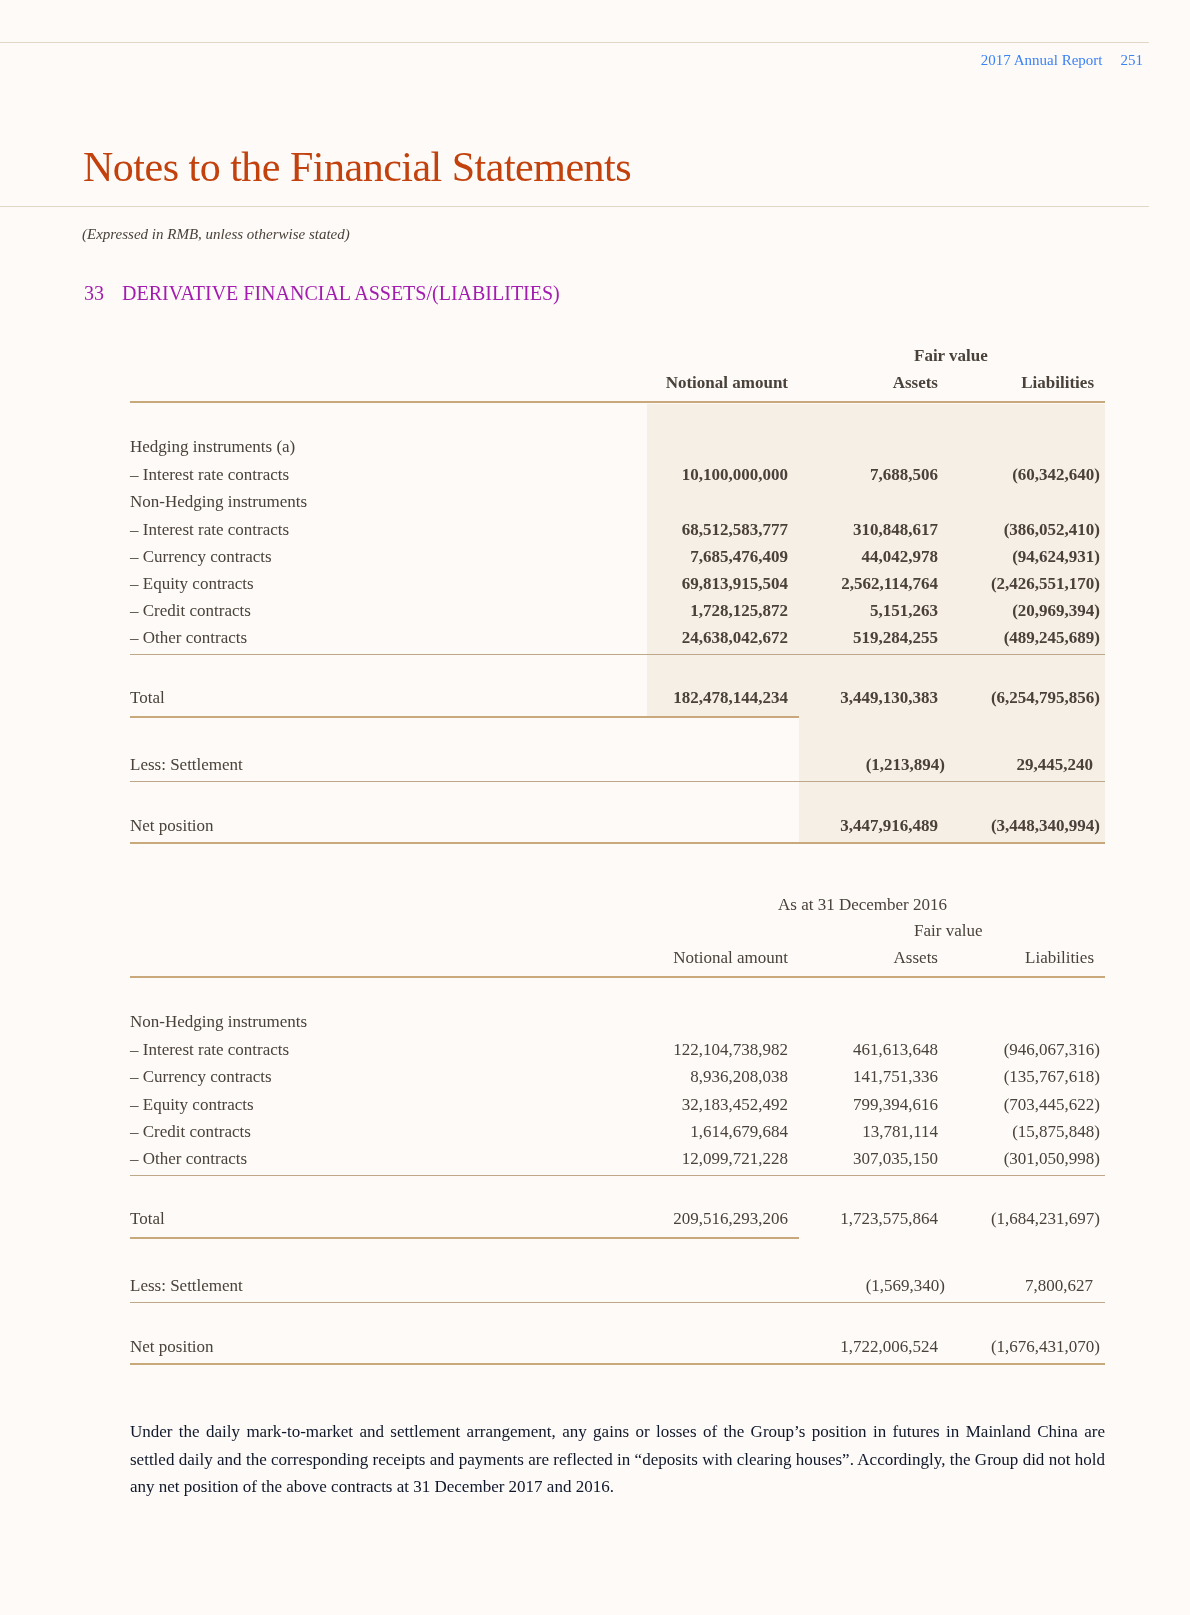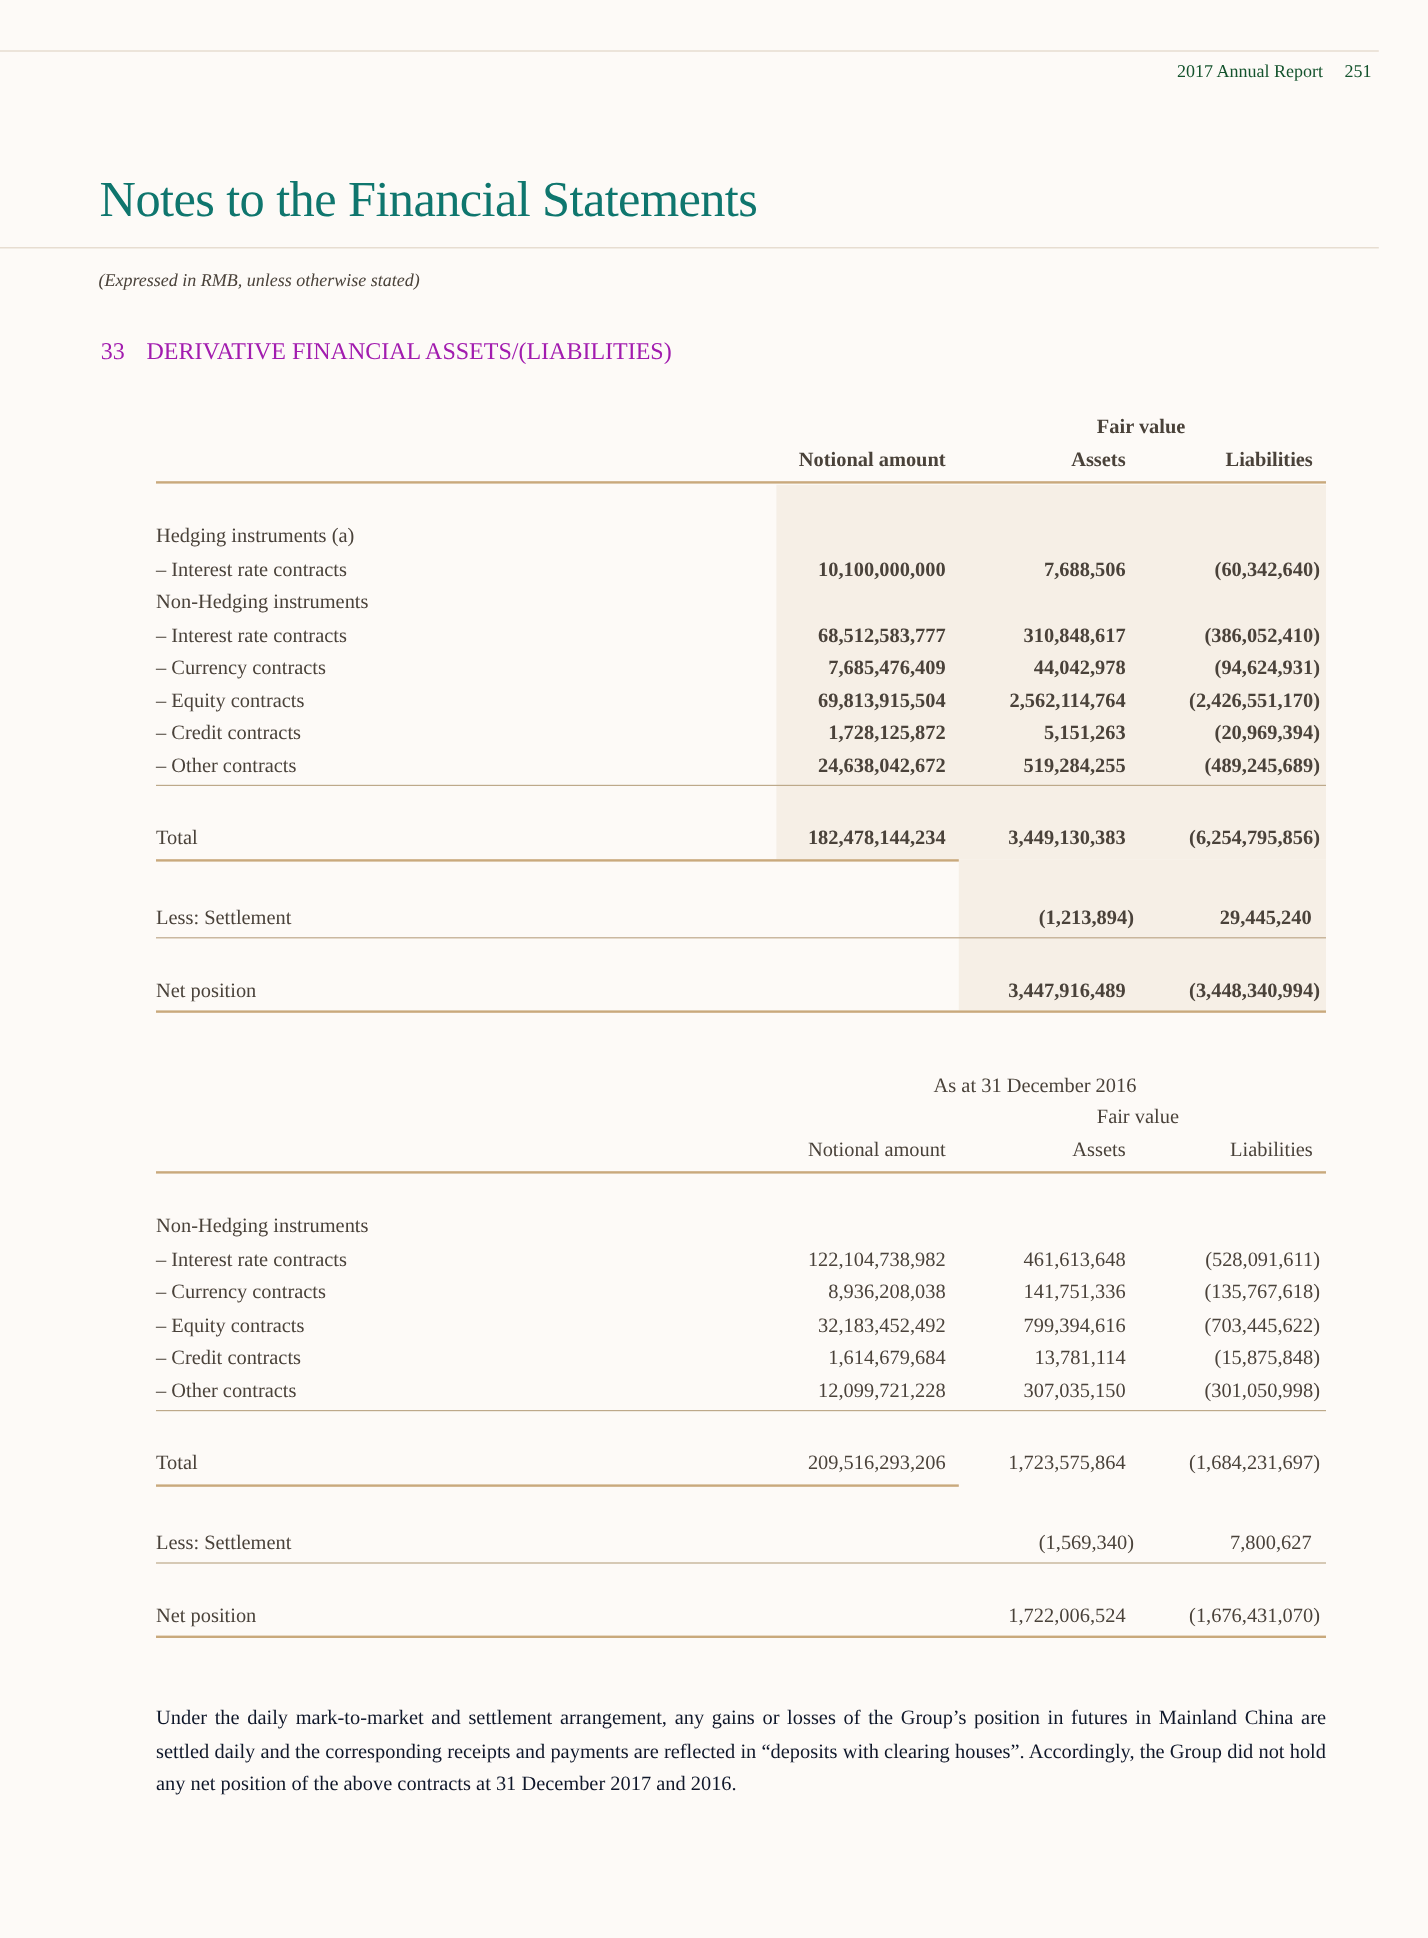--- a/index.html
+++ b/index.html
@@ -1,23 +1,23 @@
 <!DOCTYPE html>
 <html><head>
 <meta charset="utf-8">
 <style>
   html, body { margin: 0; padding: 0; }
   body {
     width: 1190px; height: 1615px; background: #fdfaf7; position: relative;
     font-family: "Liberation Serif", "DejaVu Serif", serif; color: #4a423a; overflow: hidden;
   }
   .rule-top { position: absolute; left: 0; top: 42px; width: 1149px; height: 1px; background: #e2d6c7; }
-  .running-head { position: absolute; right: 47px; top: 52px; font-size: 15px; color: #14532d; }
+  .running-head { position: absolute; right: 47px; top: 52px; font-size: 15px; color: #3b82f6; }
   .running-head span { margin-left: 18px; }
-  .page-title { position: absolute; left: 83px; top: 143px; font-size: 42px; color: #0f766e; letter-spacing: -0.5px; }
+  .page-title { position: absolute; left: 83px; top: 143px; font-size: 42px; color: #c2410c; letter-spacing: -0.5px; }
   .rule-title { position: absolute; left: 0; top: 206px; width: 1149px; height: 1px; background: #e2d6c7; }
   .expressed { position: absolute; left: 82px; top: 226px; font-size: 15px; font-style: italic; color: #4a423a; }
   .section-head { position: absolute; left: 84px; top: 282px; font-size: 20px; color: #a21caf; }
   .section-head .num { margin-right: 18px; }
 
   .tbl { position: absolute; left: 130px; width: 975px; font-size: 17px; }
   .tbl .row { position: absolute; left: 0; width: 975px; height: 24px; }
   .tbl .lbl { position: absolute; left: 0; white-space: nowrap; }
   .tbl .c1 { position: absolute; right: 317px; text-align: right; white-space: nowrap; }
   .tbl .c2 { position: absolute; right: 167px; text-align: right; white-space: nowrap; }
@@ -140,21 +140,21 @@
   </div>
   <div class="hline" style="left:0; top:81px; width:975px;"></div>
 
   <div class="row" style="top:117px;">
     <span class="lbl">Non-Hedging instruments</span>
   </div>
   <div class="row" style="top:145px;">
     <span class="lbl">– Interest rate contracts</span>
     <span class="c1">122,104,738,982</span>
     <span class="c2">461,613,648</span>
-    <span class="c3">(528,091,611)</span>
+    <span class="c3">(946,067,316)</span>
   </div>
   <div class="row" style="top:172px;">
     <span class="lbl">– Currency contracts</span>
     <span class="c1">8,936,208,038</span>
     <span class="c2">141,751,336</span>
     <span class="c3">(135,767,618)</span>
   </div>
   <div class="row" style="top:200px;">
     <span class="lbl">– Equity contracts</span>
     <span class="c1">32,183,452,492</span>

